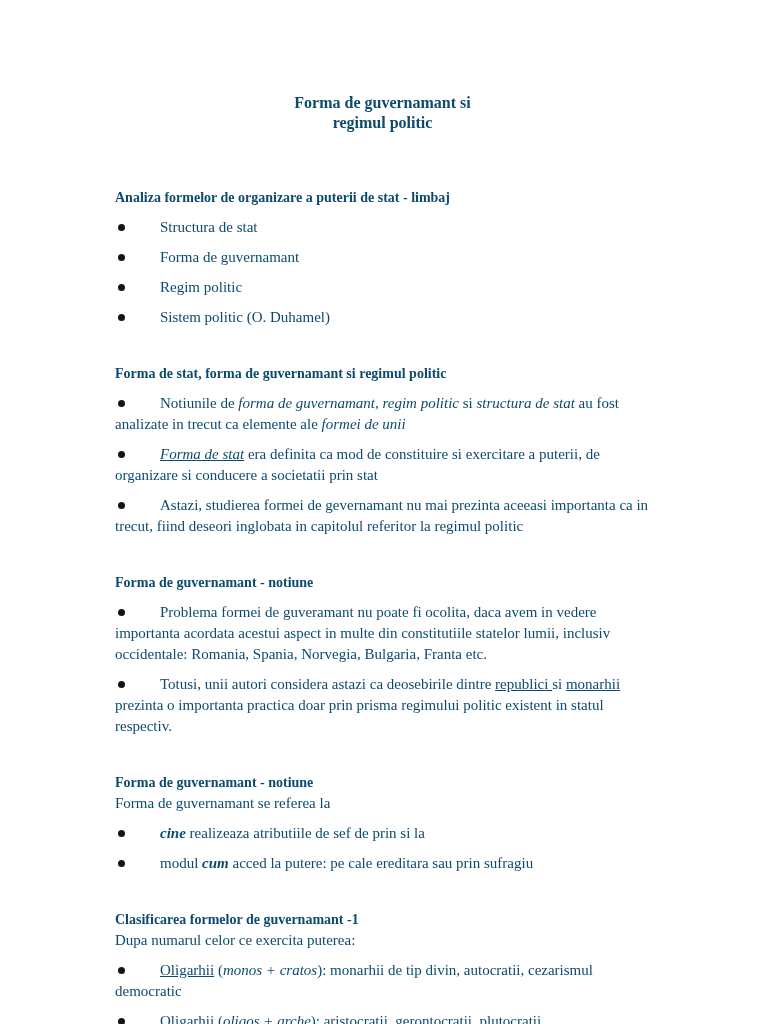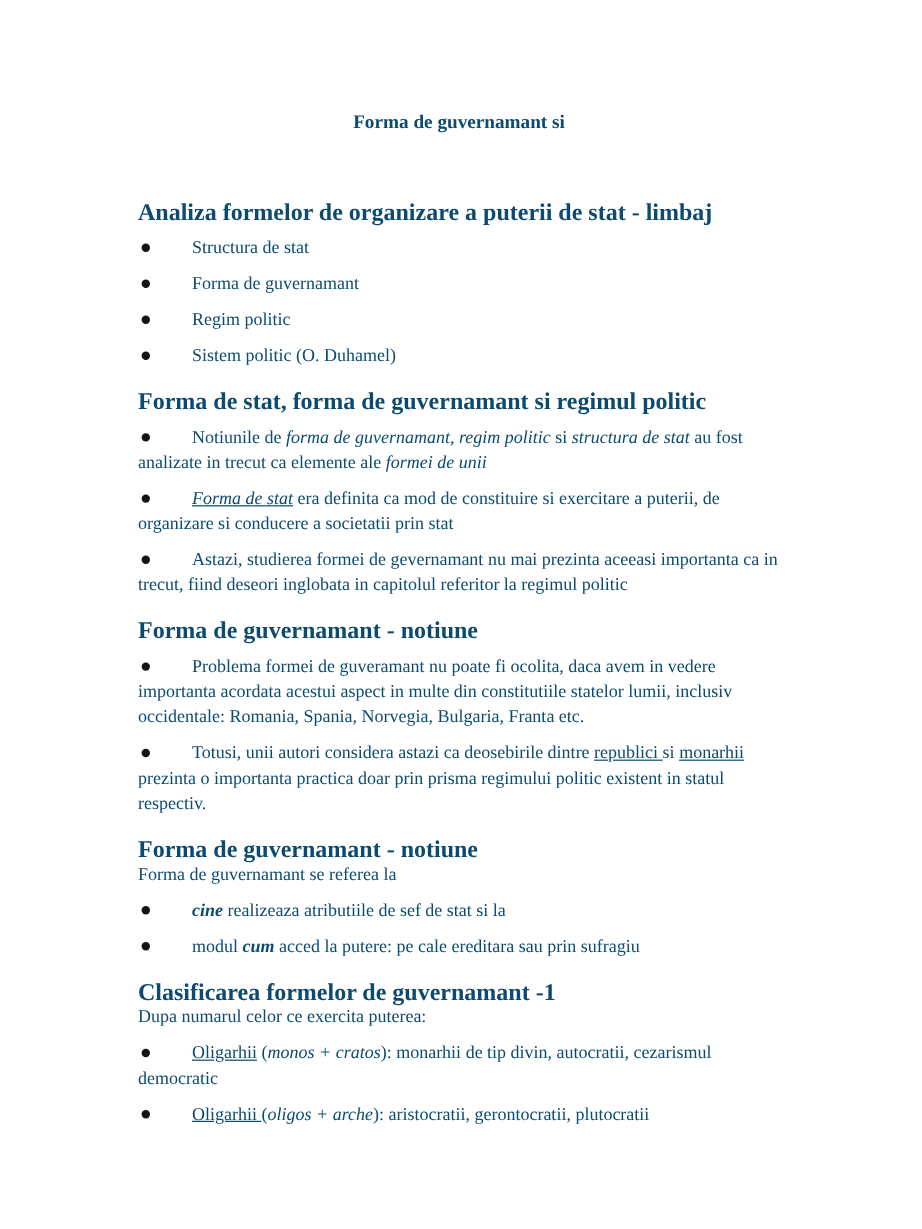--- a/index.html
+++ b/index.html
@@ -17,24 +17,24 @@
   }
   .content { padding: 93px 118px 0 115px; }
   .title {
     font-size: 16px;
     font-weight: bold;
     text-align: center;
     line-height: 20px;
     margin: 0 0 54px 0;
   }
   .heading {
-    font-size: 20px;
+    font-size: 14px;
     font-weight: bold;
     line-height: 21px;
-    margin: 17px 0 0 0;
+    margin: 35px 0 0 0;
   }
   .para { margin: 0; }
   .bullet { margin: 9px 0 0 0; }
   .marker { display: inline-block; width: 45px; }
   .marker i {
     display: inline-block;
     width: 7px; height: 7px;
     margin-left: 3px;
     background: #141414;
     border-radius: 50%;
@@ -49,40 +49,41 @@
   .r-iu { font-style: italic; text-decoration: underline; }
 </style>
 </head>
 <body>
 
 <div class="page">
   <div class="content">
 
     <div class="title">
       <div>Forma de guvernamant si</div>
+      <div>regimul politic</div>
     </div>
 
     <div class="heading">Analiza formelor de organizare a puterii de stat - limbaj</div>
     <div class="bullet"><span class="marker"><i></i></span><span><span class="r-n">Structura de stat</span></span></div>
     <div class="bullet"><span class="marker"><i></i></span><span><span class="r-n">Forma de guvernamant</span></span></div>
     <div class="bullet"><span class="marker"><i></i></span><span><span class="r-n">Regim politic</span></span></div>
     <div class="bullet"><span class="marker"><i></i></span><span><span class="r-n">Sistem politic (O. Duhamel)</span></span></div>
 
     <div class="heading">Forma de stat, forma de guvernamant si regimul politic</div>
     <div class="bullet"><span class="marker"><i></i></span><span><span class="r-n">Notiunile de </span><span class="r-i">forma de guvernamant, regim politic</span><span class="r-n"> si </span><span class="r-i">structura de stat</span><span class="r-n"> au fost analizate in trecut ca elemente ale </span><span class="r-i">formei de unii</span></span></div>
     <div class="bullet"><span class="marker"><i></i></span><span><span class="r-iu">Forma de stat</span><span class="r-n"> era definita ca mod de constituire si exercitare a puterii, de organizare si conducere a societatii prin stat</span></span></div>
     <div class="bullet"><span class="marker"><i></i></span><span><span class="r-n">Astazi, studierea formei de gevernamant nu mai prezinta aceeasi importanta ca in trecut, fiind deseori inglobata in capitolul referitor la regimul politic</span></span></div>
 
     <div class="heading">Forma de guvernamant - notiune</div>
     <div class="bullet"><span class="marker"><i></i></span><span><span class="r-n">Problema formei de guveramant nu poate fi ocolita, daca avem in vedere importanta acordata acestui aspect in multe din constitutiile statelor lumii, inclusiv occidentale: Romania, Spania, Norvegia, Bulgaria, Franta etc.</span></span></div>
     <div class="bullet"><span class="marker"><i></i></span><span><span class="r-n">Totusi, unii autori considera astazi ca deosebirile dintre </span><span class="r-u">republici </span><span class="r-n">si </span><span class="r-u">monarhii</span><span class="r-n"> prezinta o importanta practica doar prin prisma regimului politic existent in statul respectiv.</span></span></div>
 
     <div class="heading">Forma de guvernamant - notiune</div>
     <p class="para"><span class="r-n">Forma de guvernamant se referea la</span></p>
-    <div class="bullet"><span class="marker"><i></i></span><span><span class="r-bi">cine</span><span class="r-n"> realizeaza atributiile de sef de stat si la</span></span></div>
+    <div class="bullet"><span class="marker"><i></i></span><span><span class="r-bi">cine</span><span class="r-n"> realizeaza atributiile de sef de prin si la</span></span></div>
     <div class="bullet"><span class="marker"><i></i></span><span><span class="r-n">modul </span><span class="r-bi">cum</span><span class="r-n"> acced la putere: pe cale ereditara sau prin sufragiu</span></span></div>
 
     <div class="heading">Clasificarea formelor de guvernamant -1</div>
     <p class="para"><span class="r-n">Dupa </span><span class="r-b">numarul</span><span class="r-n"> celor ce exercita puterea:</span></p>
     <div class="bullet"><span class="marker"><i></i></span><span><span class="r-u">Oligarhii</span><span class="r-n"> (</span><span class="r-i">monos + cratos</span><span class="r-n">): monarhii de tip divin, autocratii, cezarismul democratic</span></span></div>
     <div class="bullet"><span class="marker"><i></i></span><span><span class="r-u">Oligarhii </span><span class="r-n">(</span><span class="r-i">oligos + arche</span><span class="r-n">): aristocratii, gerontocratii, plutocratii</span></span></div>
 
   </div>
 </div>
 

